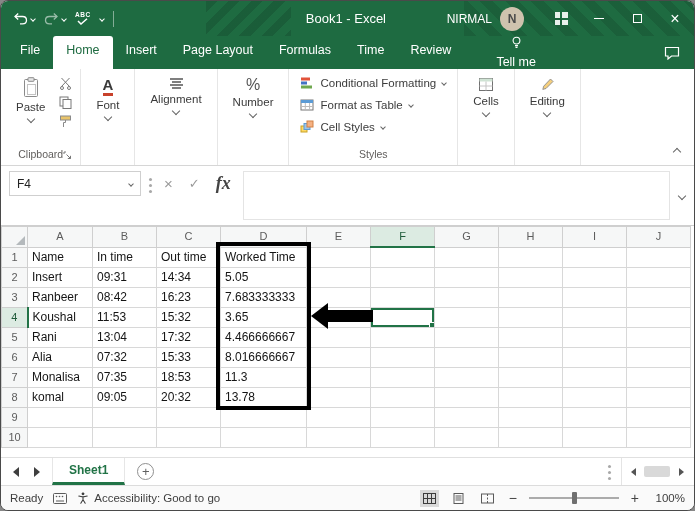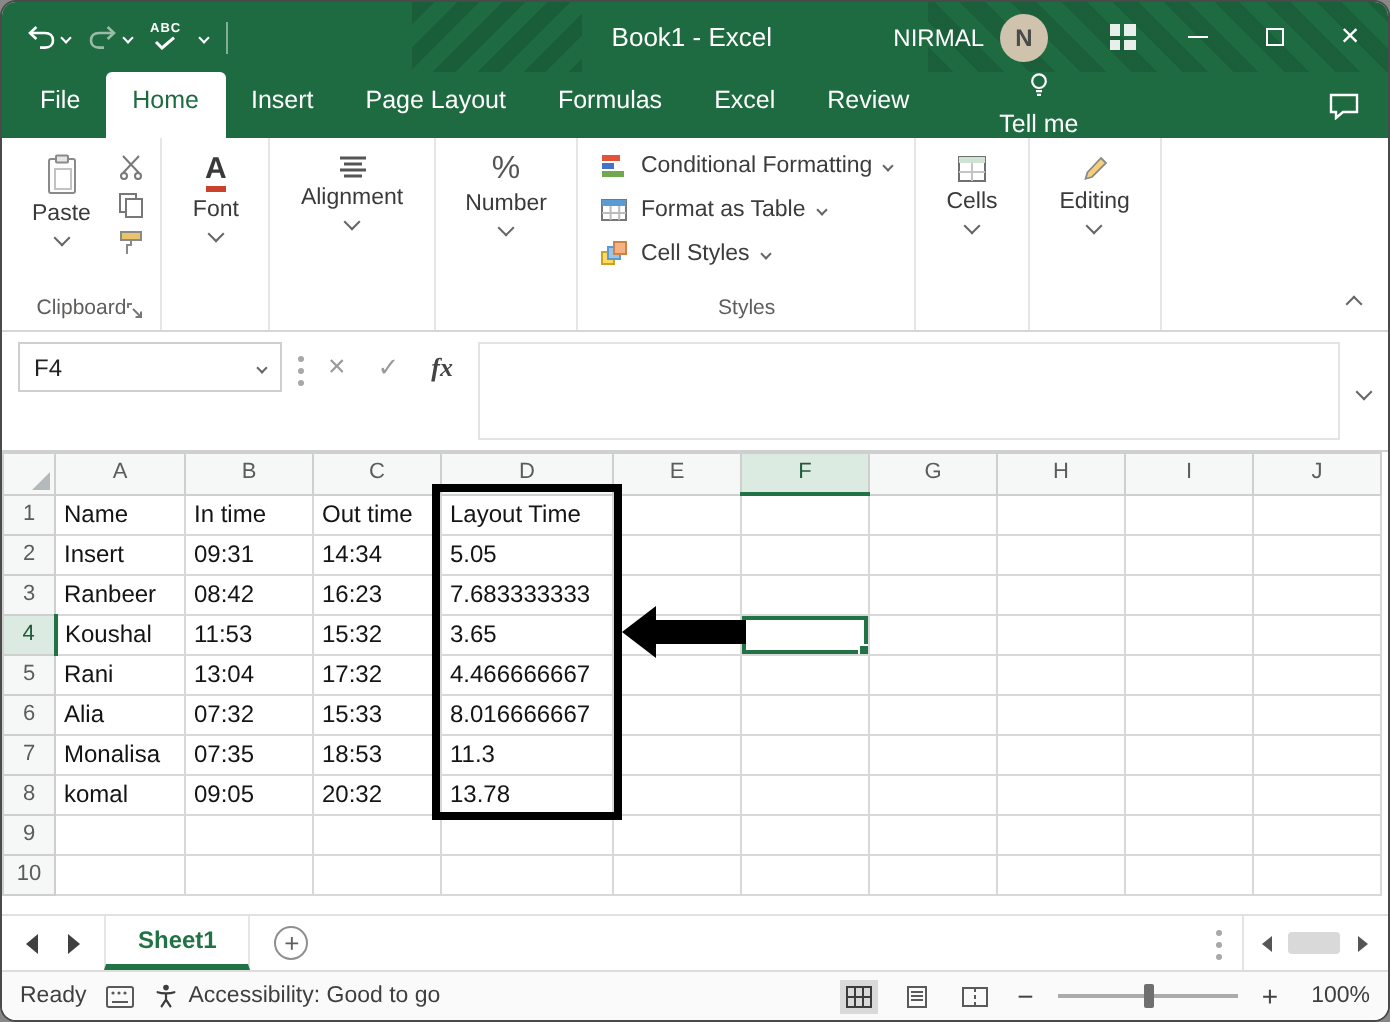--- a/index.html
+++ b/index.html
@@ -70,21 +70,21 @@
   
   .formulabar { flex:0 0 60px; background:#fff; border-bottom:1px solid #cfcfcf; display:flex;
                 align-items:flex-start; gap:8px; padding:5px 8px 0; position:relative; }
   .namebox { width:132px; height:25px; border:1px solid #cfcfcf; display:flex; align-items:center; padding:0 7px; }
   .nb-val { flex:1; font-size:12px; color:#222; }
   .vdots { width:3px; height:3px; border-radius:50%; background:#a8a8a8; box-shadow:0 6px 0 #a8a8a8, 0 12px 0 #a8a8a8;
            margin-top:7px; flex:0 0 3px; }
   .fb-btn { height:25px; display:flex; align-items:center; padding:0 4px; }
   .fb-x { color:#9a9a9a; font-size:15px; }
   .fb-check { color:#9a9a9a; font-size:13px; }
-  .fb-fx { font-family:"Liberation Serif", serif; font-style:italic; font-weight:bold; font-size:13px; color:#444; }
+  .fb-fx { font-family:"Liberation Serif", serif; font-style:italic; font-weight:bold; font-size:18px; color:#444; }
   .fb-input { flex:1; height:49px; border:1px solid #e4e4e4; margin-right:16px; font-size:12px; padding:3px 6px; }
   .fb-expand { position:absolute; right:9px; top:27px; }
 
   
   .grid-wrap { flex:1; position:relative; background:#fff; overflow:hidden; }
   table.sheet { border-collapse:collapse; table-layout:fixed; width:689px; font-size:12px; }
   .sheet th, .sheet td { border:1px solid #d8d8d8; height:20px; line-height:19px; overflow:hidden; white-space:nowrap; }
   .sheet thead th, .sheet th.rowhdr { background:#f6f7f7; color:#5c5c5c; font-weight:normal; font-size:11px;
         text-align:center; padding:0; border-color:#cfcfcf; }
   .sheet td { color:#141414; background:#fff; padding:0 4px; }
@@ -196,21 +196,21 @@
     </div>
   </div>
 
   <div class="tabbar">
     <div class="tabs">
         <div class="tab">File</div>
         <div class="tab active">Home</div>
         <div class="tab">Insert</div>
         <div class="tab">Page Layout</div>
         <div class="tab">Formulas</div>
-        <div class="tab">Excel</div>
+        <div class="tab">Time</div>
         <div class="tab">Review</div>
       </div>
     <div class="tellme">
       <svg width="13" height="13" viewBox="0 0 13 13">
           <circle cx="6.5" cy="4.6" r="3.4" fill="none" stroke="#fff" stroke-width="1.1"></circle>
           <path d="M5 9.6 h3 M5.5 11.4 h2" stroke="#fff" stroke-width="1.1"></path>
         </svg>
       <span>Tell me</span>
     </div>
     <span class="comment-btn">
@@ -391,21 +391,21 @@
             <th>I</th>
             <th>J</th>
           </tr>
         </thead>
         <tbody>
           <tr>
             <th class="rowhdr">1</th>
             <td>Name</td>
             <td>In time</td>
             <td>Out time</td>
-            <td>Layout Time</td>
+            <td>Worked Time</td>
             <td></td>
             <td></td>
             <td></td>
             <td></td>
             <td></td>
             <td></td>
           </tr>
           <tr>
             <th class="rowhdr">2</th>
             <td>Insert</td>

